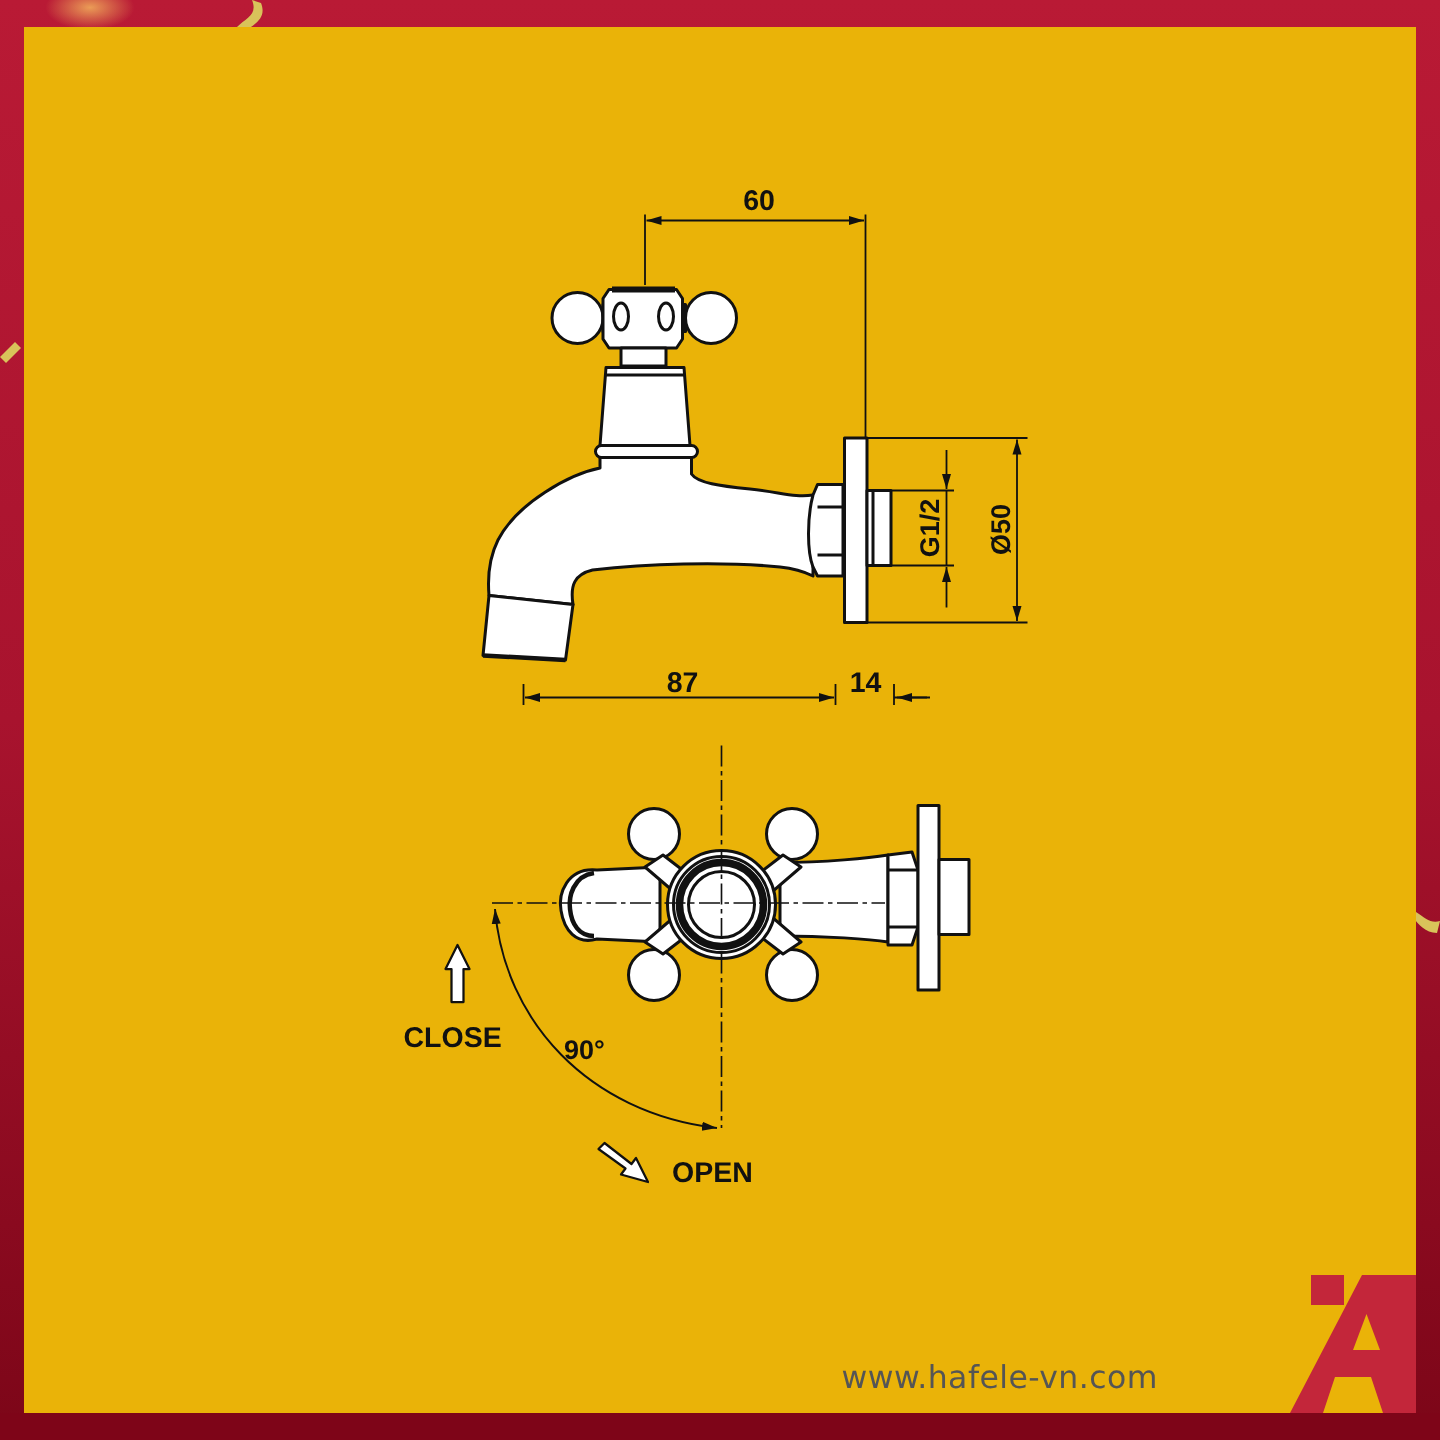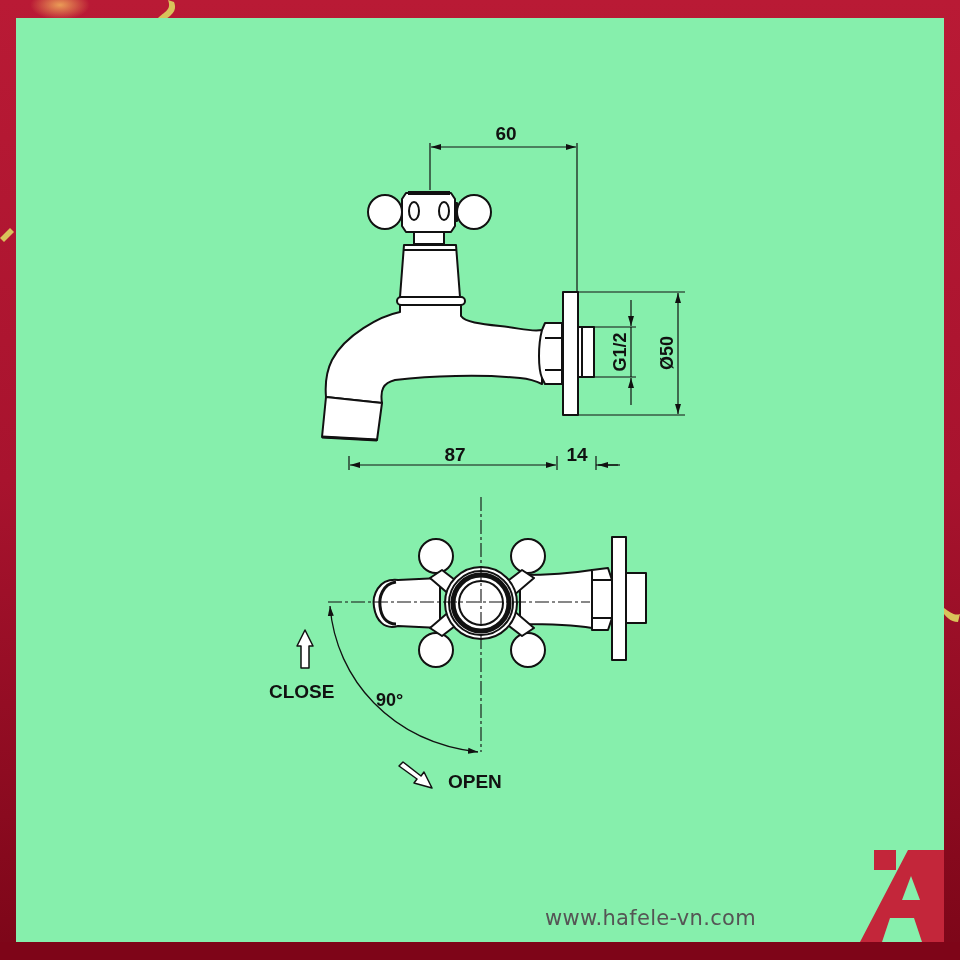--- a/index.html
+++ b/index.html
@@ -1,19 +1,19 @@
 <!DOCTYPE html>
 <html><head>
   <meta charset="utf-8">
   <style>
     html, body { margin:0; padding:0; }
     body { width:960px; height:960px; overflow:hidden; position:relative;
       background: linear-gradient(180deg, #b91a35 0%, #a8132e 50%, #8a0a1f 85%, #7c0618 100%);
       font-family: "Liberation Sans", sans-serif; }
-    .panel { position:absolute; left:16px; top:18px; width:928px; height:924px; background:#86efac; overflow:hidden; }
+    .panel { position:absolute; left:16px; top:18px; width:928px; height:924px; background:#eab308; overflow:hidden; }
     .bottom-bar { position:absolute; left:0; top:942px; width:960px; height:18px; background:#7e0518; }
     .confetti { position:absolute; }
     .glow { position:absolute; left:30px; top:-10px; width:60px; height:30px; border-radius:50%;
       background: radial-gradient(ellipse at center, rgba(240,170,90,0.9) 0%, rgba(240,170,90,0) 70%); }
     svg text { font-family: "Liberation Sans", sans-serif; font-weight:bold; fill:#111; }
     .site { position:absolute; left:561px; top:906px; font-size:21px; color:#555; letter-spacing:0.3px;
       font-family:"DejaVu Sans", sans-serif; font-weight:normal; }
     .logo { position:absolute; left:852px; top:848px; width:92px; height:94px; }
   </style>
 </head>
@@ -135,20 +135,20 @@
     <text x="506" y="140" font-size="19" text-anchor="middle">60</text>
     <text x="455" y="461" font-size="19" text-anchor="middle">87</text>
     <text x="577" y="461" font-size="19" text-anchor="middle">14</text>
     <text x="626" y="352" font-size="18" text-anchor="middle" transform="rotate(-90 626 352)">G1/2</text>
     <text x="673" y="353" font-size="18" text-anchor="middle" transform="rotate(-90 673 353)">Ø50</text>
     <text x="269" y="698" font-size="19">CLOSE</text>
     <text x="376" y="706" font-size="18">90°</text>
     <text x="448" y="788" font-size="19">OPEN</text>
   </svg>
 
-  <div class="site" style="left:529px;top:888px">www.hafele-vn.com</div>
+  <div class="site" style="left:545px;top:888px">www.hafele-vn.com</div>
   <svg class="logo" style="left:836px;top:830px" viewBox="0 0 92 94">
     <rect x="22" y="2" width="22" height="20" fill="#c3263a"></rect>
     <path d="M56 2 L92 2 L92 94 L70 94 L62 70 L38 70 L30 94 L8 94 Z M50 52 L68 52 L59 28 Z" fill="#c3263a" fill-rule="evenodd"></path>
   </svg>
 </div>
 
 <div class="bottom-bar"></div>
 
 </body></html>

